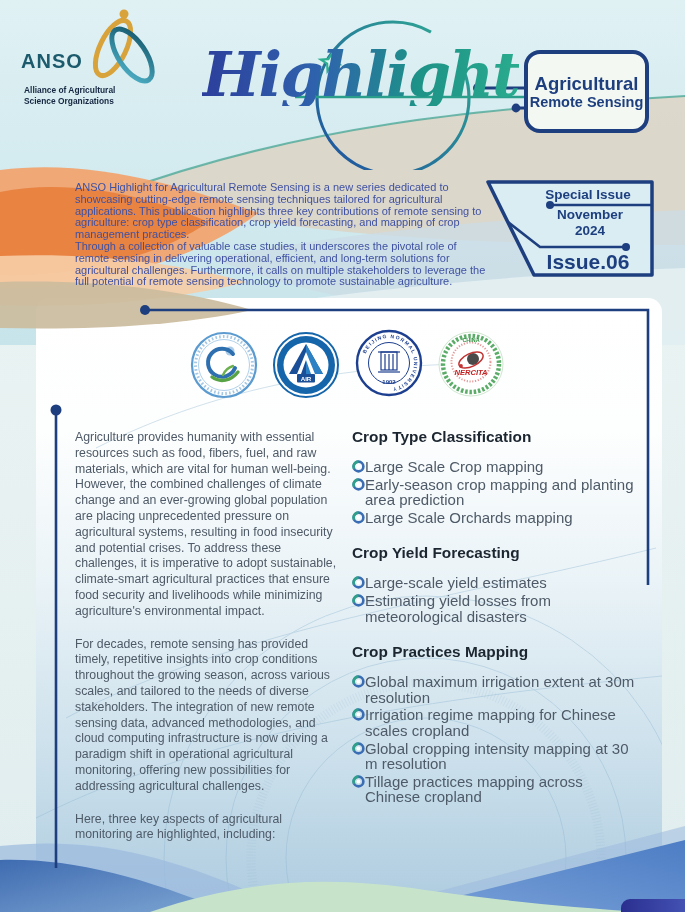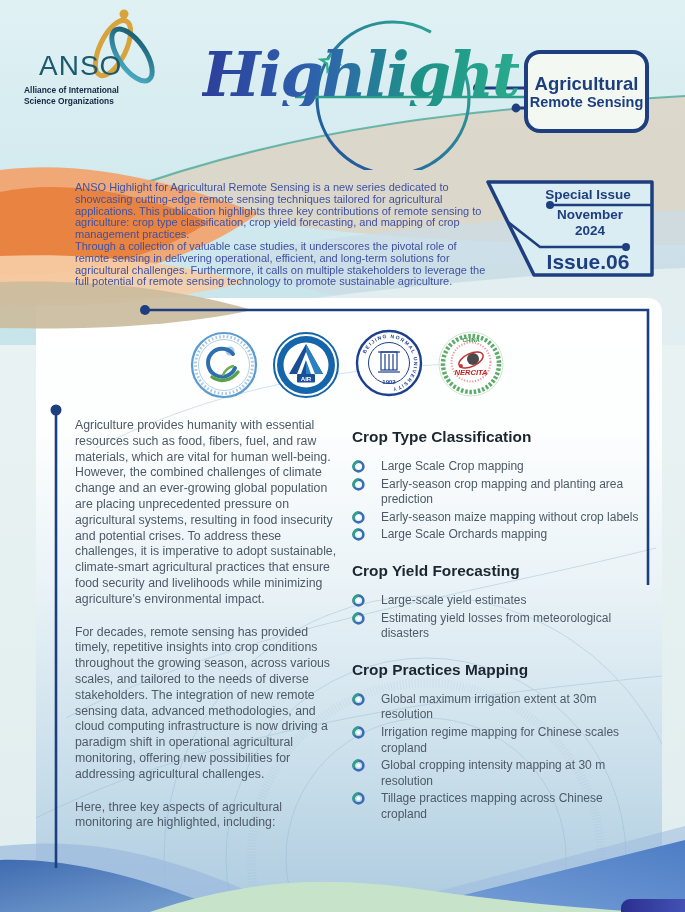--- a/index.html
+++ b/index.html
@@ -3,21 +3,21 @@
 <meta charset="utf-8">
 <style>
   html,body{margin:0;padding:0;}
   .page{position:relative;width:685px;height:912px;overflow:hidden;
         font-family:"Liberation Sans",sans-serif;
         background:linear-gradient(180deg,#eef6f5 0%,#e7f1f1 55%,#e0edee 100%);}
   .abs{position:absolute;}
   svg{display:block;}
 
   
-  .anso-acronym{left:39px;top:50px;font-size:28px;font-weight:normal;color:#1b5b6d;
+  .anso-acronym{left:21px;top:50px;font-size:20px;font-weight:bold;color:#1b5b6d;
                 letter-spacing:1px;z-index:4;}
   .anso-tagline{left:24px;top:85px;font-size:8.4px;font-weight:bold;color:#142741;
                 line-height:10.6px;z-index:4;}
   .masthead{left:186px;top:44px;z-index:4;font-family:"DejaVu Serif",serif;
             font-style:italic;font-weight:bold;font-size:62px;letter-spacing:-2px;line-height:1;
             background:linear-gradient(90deg,#2c3f9c 0%,#2f64ad 38%,#1d9287 68%,#2aab8e 100%);
             -webkit-background-clip:text;background-clip:text;color:transparent;margin-left:16px;}
   .ars-box{left:524px;top:50px;width:125px;height:83px;border:4px solid #1e3f7f;
            border-radius:16px;background:#f3f8f2;z-index:4;display:flex;flex-direction:column;
            align-items:center;justify-content:center;box-sizing:border-box;}
@@ -30,26 +30,26 @@
   .intro p{margin:0;}
 
   
   .card{left:36px;top:298px;width:626px;height:614px;border-radius:14px 14px 0 0;overflow:hidden;
         background:linear-gradient(180deg,#ffffff 0%,#fdfefe 22%,#eaf3f7 46%,#cadfeb 76%,#adcbdf 100%);
         z-index:1;}
 
   
   .left-col{left:75px;top:418px;width:266px;z-index:4;font-size:12.3px;line-height:15.8px;
             color:#4e5a67;}
-  .left-col p{margin:0 0 17px 0;}
+  .left-col p{margin:12px 0 17px 0;}
   .right-col{left:352px;top:420px;width:288px;z-index:4;}
   .right-col h3{margin:8px 0 13px 0;font-size:15.4px;font-weight:bold;color:#1c2630;}
   .section{margin-bottom:19px;}
   .section ul{list-style:none;margin:0;padding:0;}
-  .section li{display:flex;gap:16px;margin-bottom:2px;font-size:12px;line-height:15.6px;
+  .section li{display:flex;gap:0;margin-bottom:2px;font-size:15px;line-height:15.6px;
               color:#4e5a67;}
   .bullet-icon{flex:0 0 13px;margin-top:1px;}
 
   .logos-row{z-index:4;}
 </style>
 </head>
 <body>
 
 <div class="page">
 
@@ -117,21 +117,21 @@
         <stop offset="0" stop-color="#14566b"></stop>
           <stop offset="1" stop-color="#4fb3c9"></stop>
       </linearGradient>
     </defs>
     <circle cx="38" cy="8" r="4.5" fill="#d9a33c"></circle>
     <ellipse cx="27" cy="42" rx="30" ry="13" fill="none" stroke="#d9a33c" stroke-width="5" transform="rotate(-64 27 42)"></ellipse>
     <ellipse cx="46" cy="49" rx="30" ry="13.5" fill="none" stroke="url(#gTeal)" stroke-width="5" transform="rotate(56 46 49)"></ellipse>
   </svg>
   <div class="abs anso-acronym">ANSO</div>
   <div class="abs anso-tagline">
-    <div>Alliance of International</div>
+    <div>Alliance of Agricultural</div>
     <div>Science Organizations</div>
   </div>
 
   <div class="abs masthead">Highlight</div>
   <svg class="abs" style="left:280px;top:10px;z-index:3;pointer-events:none;" width="405" height="160" viewBox="0 0 405 160">
     <defs>
       <linearGradient id="gArc" x1="1" y1="0" x2="0" y2="1">
         <stop offset="0" stop-color="#2fae92"></stop>
           <stop offset="1" stop-color="#1f4fa0"></stop>
       </linearGradient>
@@ -258,28 +258,20 @@
               <circle cx="10" cy="10" r="3" fill="#ffffff" opacity="0.95"></circle>
             </svg>
           <span>Early-season crop mapping and planting area prediction</span>
         </li>
         <li>
           <svg class="bullet-icon" width="13" height="13" viewBox="0 0 20 20">
               <circle cx="10" cy="10" r="7.5" fill="none" stroke="#3a6db3" stroke-width="4"></circle>
               <path d="M10,2.5 A7.5,7.5 0 0,0 3.4,13.5" fill="none" stroke="#2fa188" stroke-width="4"></path>
               <circle cx="10" cy="10" r="3" fill="#ffffff" opacity="0.95"></circle>
             </svg>
-          <span>Early-season maize mapping without crop labels</span>
-        </li>
-        <li>
-          <svg class="bullet-icon" width="13" height="13" viewBox="0 0 20 20">
-              <circle cx="10" cy="10" r="7.5" fill="none" stroke="#3a6db3" stroke-width="4"></circle>
-              <path d="M10,2.5 A7.5,7.5 0 0,0 3.4,13.5" fill="none" stroke="#2fa188" stroke-width="4"></path>
-              <circle cx="10" cy="10" r="3" fill="#ffffff" opacity="0.95"></circle>
-            </svg>
           <span>Large Scale Orchards mapping</span>
         </li>
       </ul>
     </div>
 
     <div class="section">
       <h3>Crop Yield Forecasting</h3>
       <ul>
         <li>
           <svg class="bullet-icon" width="13" height="13" viewBox="0 0 20 20">

